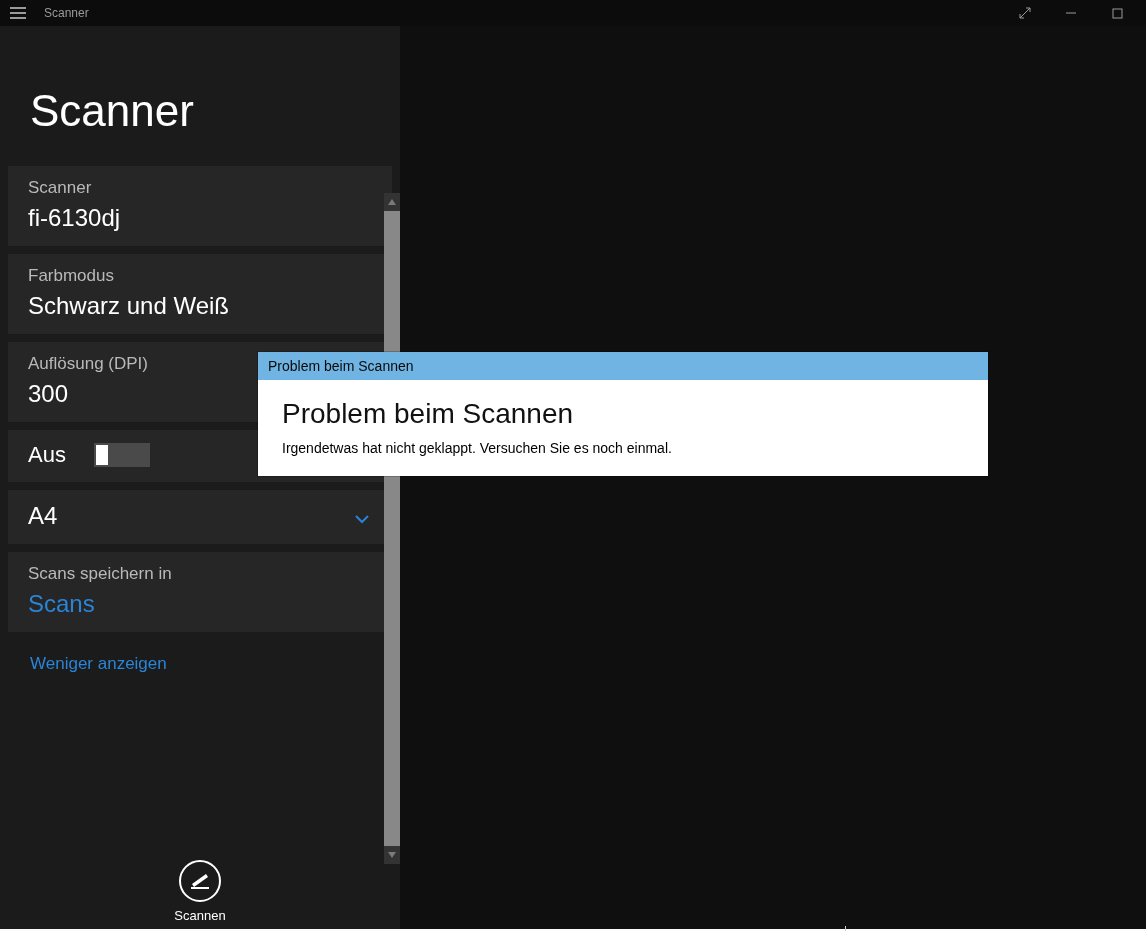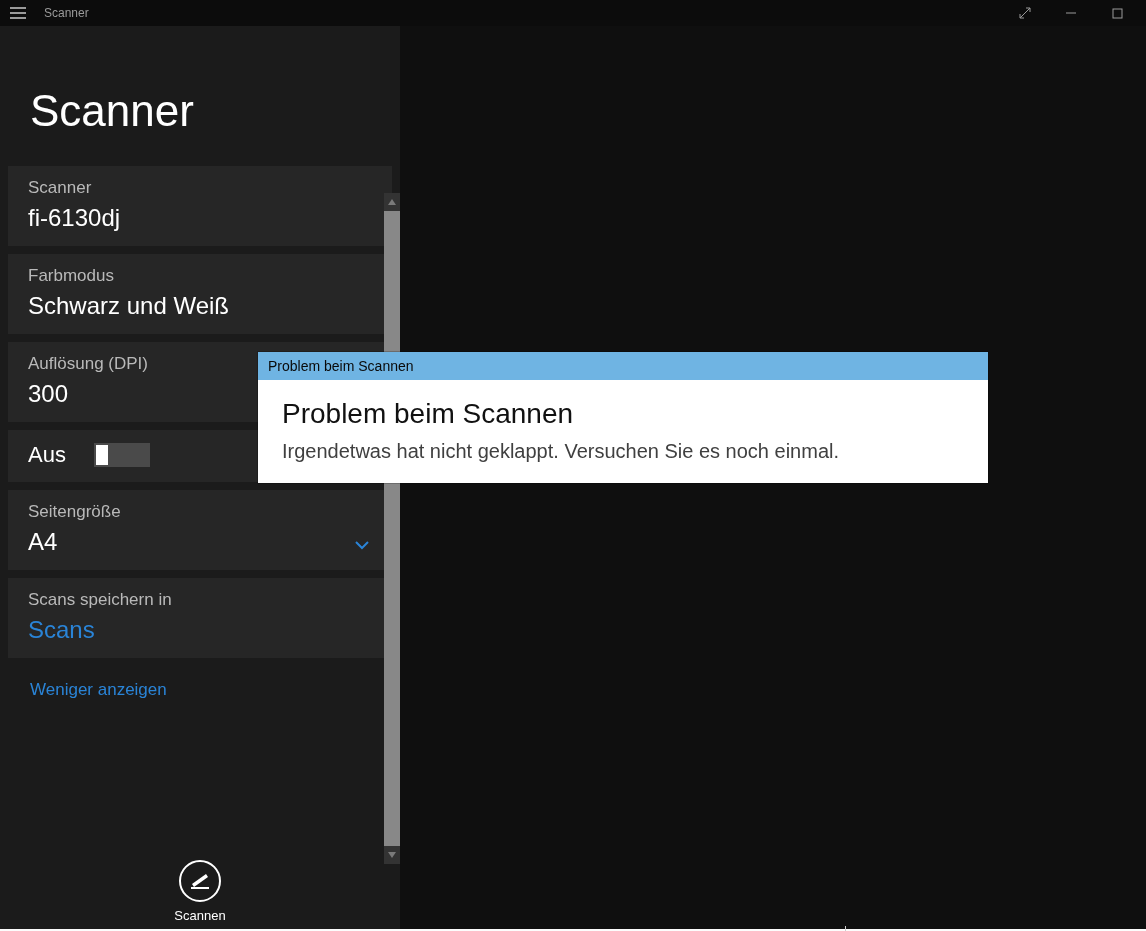--- a/index.html
+++ b/index.html
@@ -172,22 +172,22 @@
   .dialog-body {
     padding: 18px 24px 20px 24px;
   }
   .dialog-heading {
     font-size: 28px;
     font-weight: 400;
     color: #111;
     margin-bottom: 10px;
   }
   .dialog-text {
-    font-size: 20px;
-    color: #404040;
+    font-size: 14px;
+    color: #000000;
   }
   .dialog-actions {
     display: flex; justify-content: flex-end;
     padding: 0 24px 22px 24px;
   }
   .dialog-close {
     background: #1e74c0;
     color: #fff;
     border: none;
     padding: 8px 22px;
@@ -250,21 +250,20 @@
       <div class="setting toggle-row">
         <div class="toggle-wrap">
           <div class="state">Aus</div>
           <div class="toggle">
             <div class="knob"></div>
           </div>
         </div>
       </div>
 
       <div class="setting">
-        <div class="label">Seitengröße</div>
         <div class="value">A4</div>
         <span class="chev">
           <svg width="16" height="10" viewBox="0 0 16 10">
               <polyline points="2,2 8,8 14,2"></polyline>
             </svg>
         </span>
       </div>
 
       <div class="setting">
         <div class="label">Scans speichern in</div>

